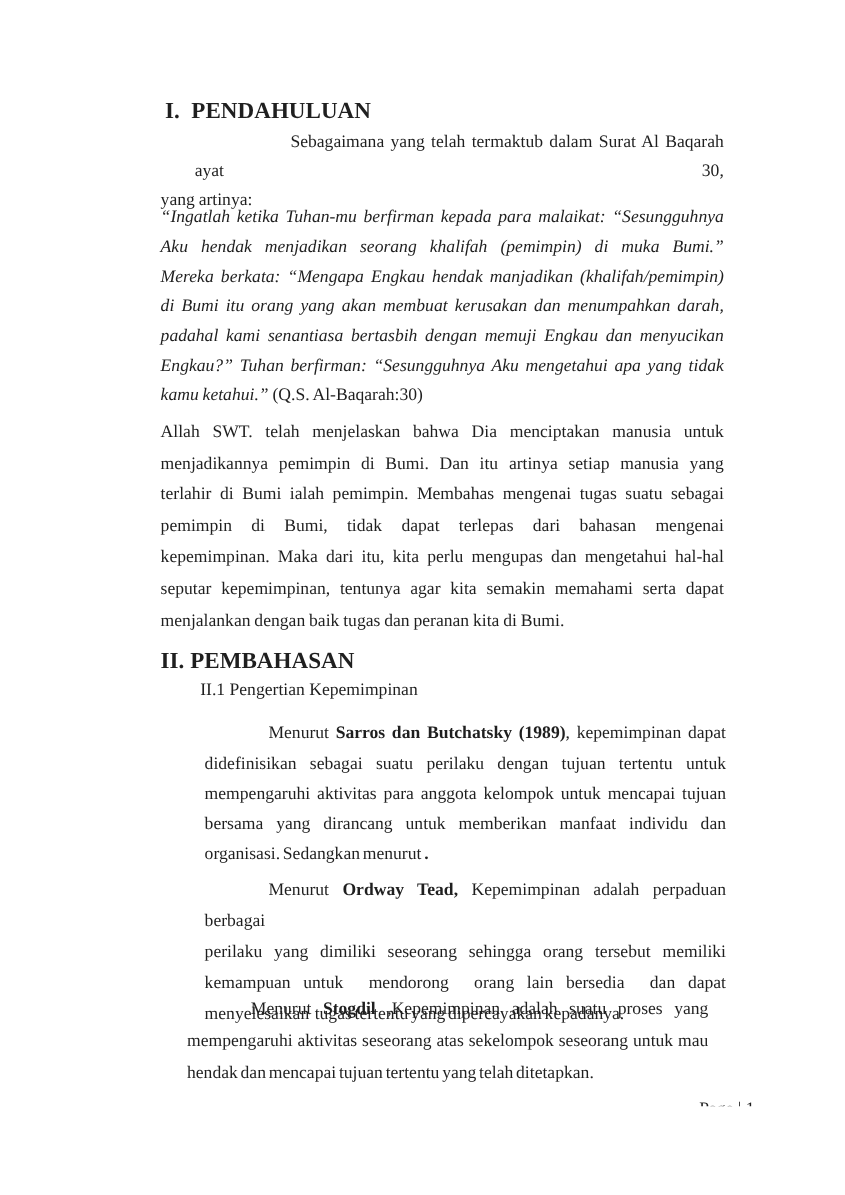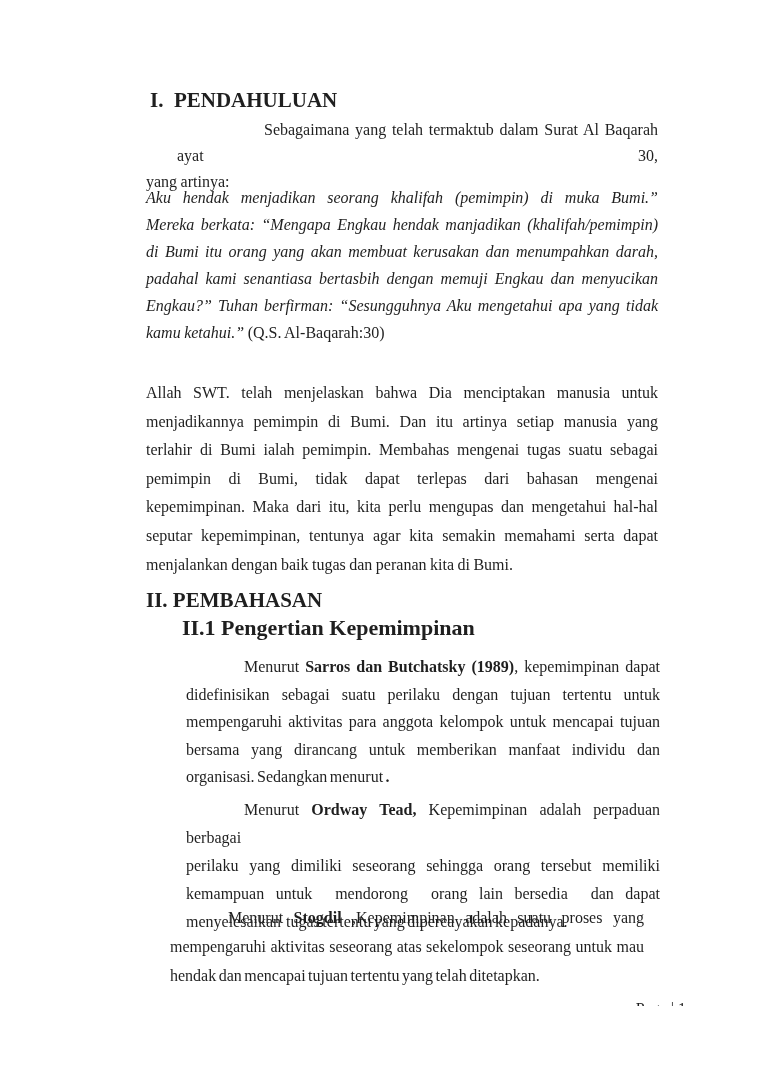--- a/index.html
+++ b/index.html
@@ -7,21 +7,21 @@
     position:relative;
     width:768px;height:1006px;
     background:#ffffff;
     color:#1f1f1f;
     font-family:"Liberation Serif", serif;
     font-size:16px;
     overflow:hidden;
   }
   .block{position:absolute;}
   .h1{font-weight:bold;font-size:21px;line-height:24px;white-space:pre;}
-  .h2{font-weight:bold;font-size:22px;line-height:21px;white-space:pre;}
+  .h2{font-weight:normal;font-size:16px;line-height:21px;white-space:pre;}
   .line{min-height:1em;}
   .just{text-align:justify;text-align-last:justify;}
   .italic{font-style:italic;}
   .bold{font-weight:700;}
   .roman{font-style:normal;}
   .sec1{width:512px;word-spacing:-0.5px;}
   .sec2{width:474px;word-spacing:-1.5px;}
   .sec1 .ind{text-indent:87px;margin-left:31px;}
   .sec2 .ind{text-indent:58px;}
   .p-intro{left:146px;top:117px;line-height:26px;}
@@ -41,20 +41,21 @@
 <div class="page">
 
   <div class="block h1 pos-h1">I.  PENDAHULUAN</div>
 
   <div class="block sec1 p-intro">
       <div class="line just ind"><span>Sebagaimana yang telah termaktub dalam Surat Al Baqarah ayat 30,</span></div>
       <div class="line"><span>yang artinya:</span></div>
     </div>
 
   <div class="block sec1 italic p-quote">
+      <div class="line just"><span>“Ingatlah ketika Tuhan-mu berfirman kepada para malaikat: “Sesungguhnya</span></div>
       <div class="line just"><span>Aku hendak menjadikan seorang khalifah (pemimpin) di muka Bumi.”</span></div>
       <div class="line just"><span>Mereka berkata: “Mengapa Engkau hendak manjadikan (khalifah/pemimpin)</span></div>
       <div class="line just"><span>di Bumi itu orang yang akan membuat kerusakan dan menumpahkan darah,</span></div>
       <div class="line just"><span>padahal kami senantiasa bertasbih dengan memuji Engkau dan menyucikan</span></div>
       <div class="line just"><span>Engkau?” Tuhan berfirman: “Sesungguhnya Aku mengetahui apa yang tidak</span></div>
       <div class="line"><span>kamu ketahui.” </span><span class="roman">(Q.S. Al-Baqarah:30)</span></div>
     </div>
 
   <div class="block sec1 p-allah">
       <div class="line just"><span>Allah SWT. telah menjelaskan bahwa Dia menciptakan manusia untuk</span></div>

